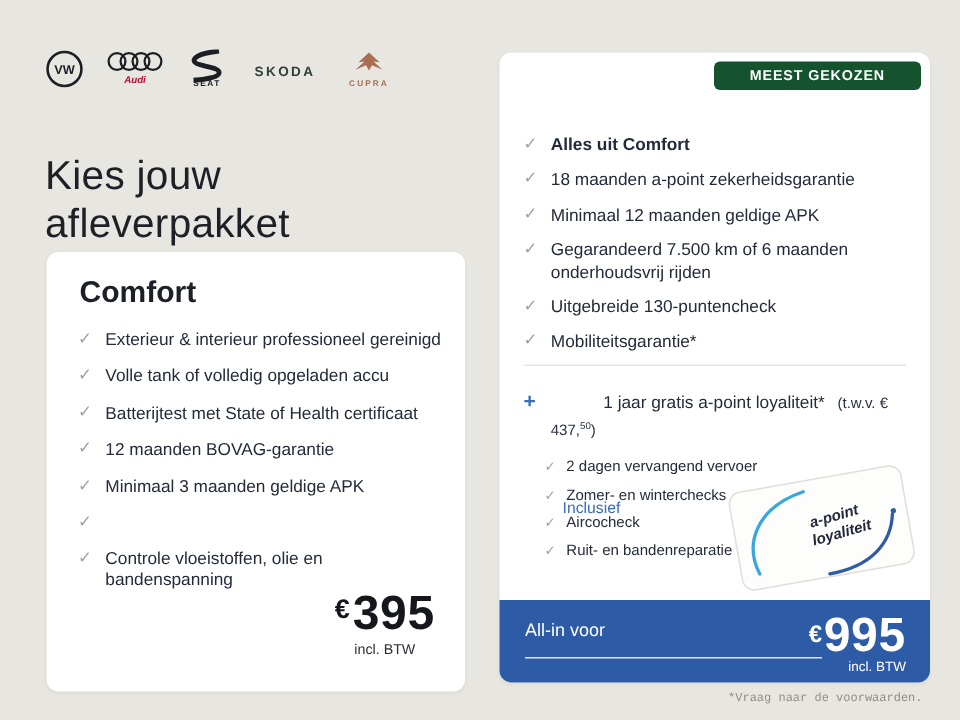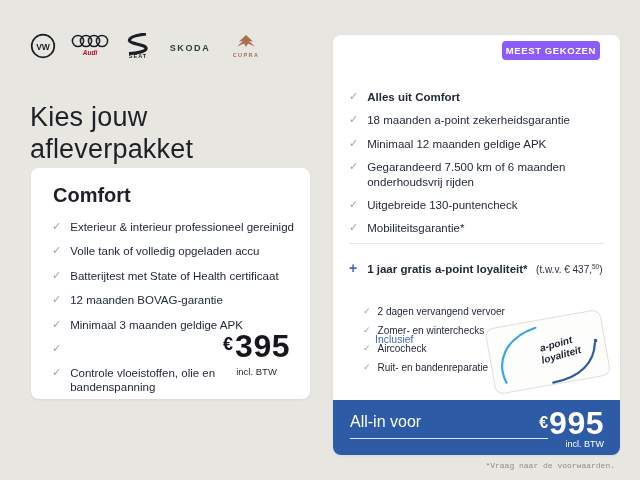--- a/index.html
+++ b/index.html
@@ -9,58 +9,58 @@
   
   .logos{position:absolute;left:30px;top:33px;display:flex;align-items:flex-start;gap:14px;}
   .logo{display:flex;flex-direction:column;align-items:center;text-decoration:underline;}
 
   
   .headline{position:absolute;left:30px;top:84px;width:230px;font-size:27px;line-height:1.17;
             color:#1d2026;font-weight:500;letter-spacing:.2px;}
 
   
   .card{position:absolute;background:#fff;border-radius:8px;box-shadow:0 1px 3px rgba(0,0,0,.06);}
-  #comfort-card{left:31px;top:168px;width:279px;height:231px;}
+  #comfort-card{left:31px;top:168px;width:279px;height:293px;}
   #zekerheid-card{left:333px;top:35px;width:287px;height:420px;}
   .card-title{position:absolute;font-weight:700;color:#1d2026;font-size:20px;}
   #comfort-card .card-title{left:22px;top:16px;}
   #zekerheid-card .card-title{left:16px;top:18px;font-size:19px;}
 
-  .badge{position:absolute;right:20px;top:6px;background:#8b5cf6;color:#fff;font-weight:700;
-         font-size:9.5px;letter-spacing:.6px;padding:4px 4px;border-radius:4px;}
+  .badge{position:absolute;right:6px;top:6px;background:#14532d;color:#fff;font-weight:700;
+         font-size:9.5px;letter-spacing:.6px;padding:4px 24px;border-radius:4px;}
 
   .list{position:absolute;display:flex;flex-direction:column;}
   #comfort-list{left:21px;top:52px;width:242px;gap:10px;}
   #zek-list{left:16px;top:55px;width:258px;gap:9px;}
   .chk-row{display:flex;gap:9px;font-size:11.5px;line-height:1.25;color:#232b3a;}
   .chk{color:#97a1b1;font-size:11px;flex:0 0 auto;}
   .bold{font-weight:700;}
 
   .price-block{position:absolute;right:20px;bottom:22px;text-align:center;color:#15171c;}
   .euro{font-size:18px;vertical-align:7px;margin-right:2px;font-weight:600;}
   .amount{font-size:32px;font-weight:700;letter-spacing:.5px;}
   .price-note{font-size:9.5px;color:#2a2e36;margin-top:1px;}
 
   .divider{position:absolute;left:16px;right:16px;top:208px;border-top:1px solid #e6e5e1;}
   .plus-row{position:absolute;left:16px;top:224px;display:flex;gap:10px;align-items:baseline;}
   .plus{color:#3a6db5;font-weight:700;font-size:14px;line-height:1;}
-  .plus-main{font-weight:700;font-size:11.5px;color:#232b3a;}
+  .plus-main{font-weight:400;font-size:11.5px;color:#232b3a;margin-left:35px;}
   .plus-value{font-weight:400;font-size:10px;color:#2a3242;margin-left:4px;}
   .plus-value sup{font-size:6.5px;}
 
   .inclusief{position:absolute;left:42px;top:253px;color:#3a6db5;font-size:10.5px;font-weight:500;margin-top:45px;}
   .sub-list{position:absolute;left:30px;top:271px;display:flex;flex-direction:column;gap:6px;width:185px;}
   .sub-row{display:flex;gap:7px;font-size:10px;line-height:1.25;color:#232b3a;}
   .sub-chk{color:#97a1b1;font-size:9px;flex:0 0 auto;}
 
   .loyalty{position:absolute;right:2px;top:268px;width:140px;height:100px;z-index:2;}
 
   .zfooter{position:absolute;left:0;right:0;bottom:0;height:55px;background:#2d5ba6;
            border-radius:0 0 8px 8px;color:#fff;z-index:1;}
-  .zfooter-label{position:absolute;left:17px;top:13px;font-size:16px;}
+  .zfooter-label{position:absolute;left:17px;top:13px;font-size:12px;}
   .zfooter-line{position:absolute;left:17px;right:72px;top:38px;border-top:1px solid rgba(255,255,255,.85);}
   .zfooter-price{position:absolute;right:16px;top:5px;text-align:right;}
   .euro2{font-size:16px;vertical-align:6px;margin-right:1px;font-weight:600;}
   .amount2{font-size:32px;font-weight:700;letter-spacing:.5px;}
   .zfooter-note{position:absolute;right:16px;top:39px;font-size:9px;}
 
   .footnote{position:absolute;right:25px;top:461px;font-size:8px;color:#8f8d88;font-family:Liberation Mono, monospace;}
 </style>
 </head>
 <body>

